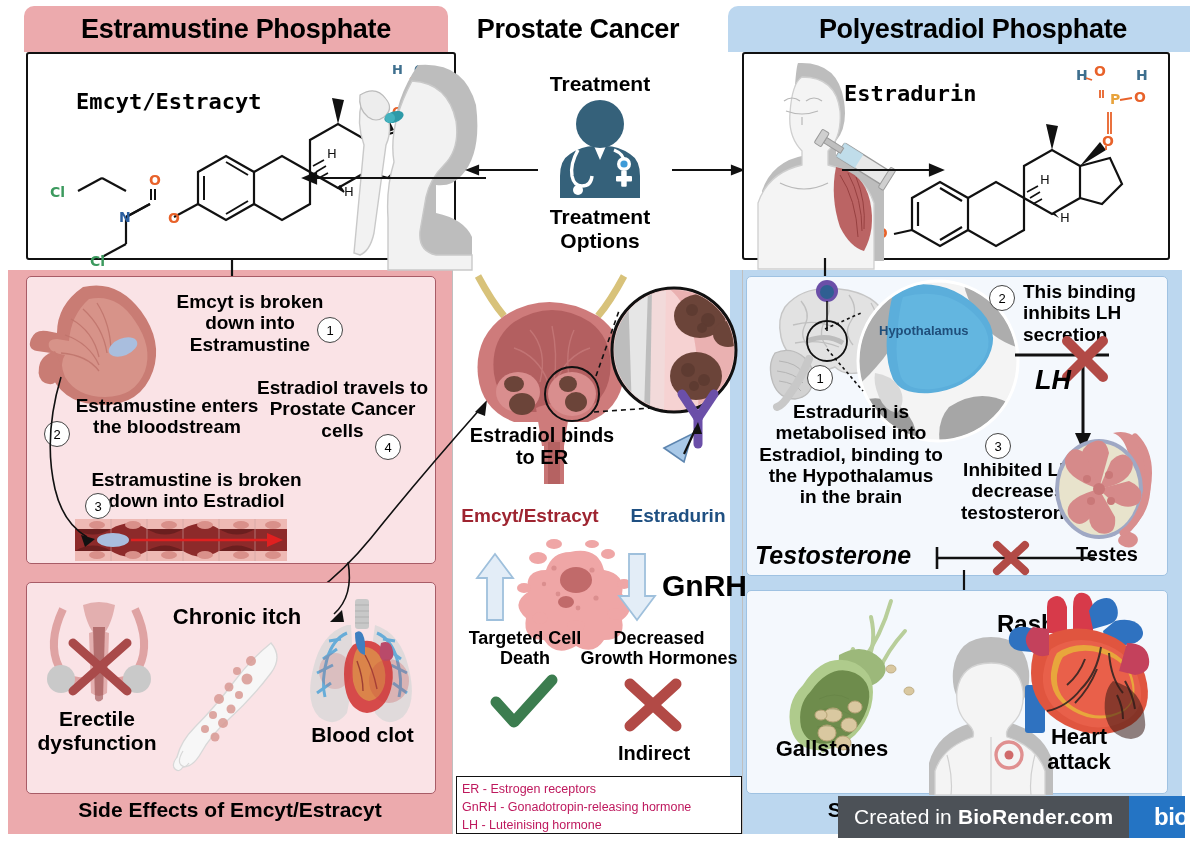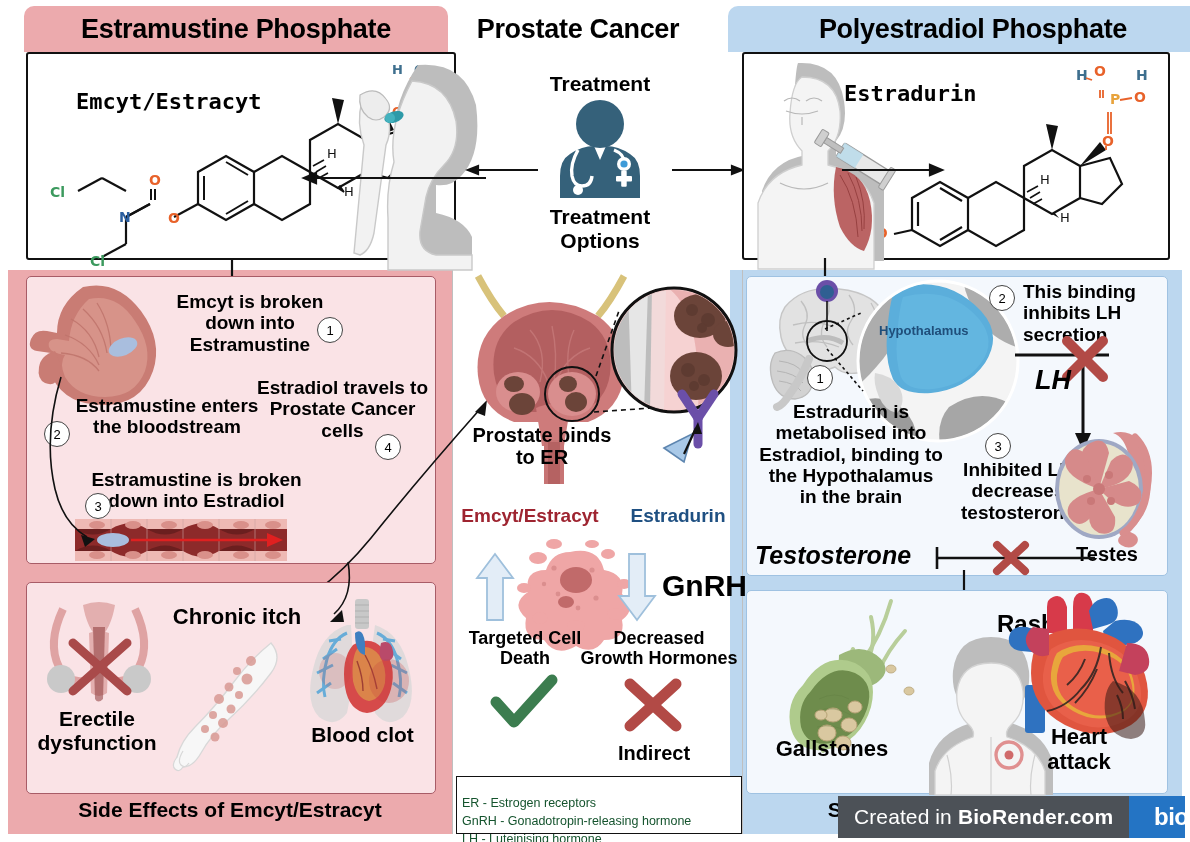--- a/index.html
+++ b/index.html
@@ -54,22 +54,22 @@
   .badge {
     position:absolute; width:26px; height:26px; border-radius:50%;
     background:#fff; border:1.4px solid #444; color:#000;
     font-size:13px; font-weight:normal;
     display:flex; align-items:center; justify-content:center;
   }
 
   
   #abbrev {
     position:absolute; left:456px; top:776px; width:286px; height:58px;
-    border:1.5px solid #111; background:#fff; padding:17px 5px;
-    font-size:12.5px; line-height:1.45; color:#14532d; font-weight:normal;
+    border:1.5px solid #111; background:#fff; padding:3px 5px;
+    font-size:12.5px; line-height:1.45; color:#be185d; font-weight:normal;
   }
 
   
   .vline { position:absolute; background:#BFBFBF; width:1px; }
 
   
   #wm {
     position:absolute; left:838px; top:796px; height:42px;
     display:flex; align-items:stretch;
   }
@@ -560,21 +560,21 @@
       <path d="M246,146 L246,172"></path>
     </g>
     <path d="M212,176 L240,162 L232,190 Z" fill="#A9C9E8" stroke="#5E86B0" stroke-width="1.6"></path>
     <g class="ink" stroke-width="1.8">
         <path d="M232,182 L244,156"></path>
       </g>
     <path d="M246,150 L240,162 L250,162 Z" fill="#111"></path>
   </svg>
 
   <div class="tx c" style="left:452px; top:424px; width:180px; font-size:20px;">
-    <div>Prostate binds</div>
+    <div>Estradiol binds</div>
     <div>to ER</div>
   </div>
 
   <div class="tx c" style="left:452px; top:505px; width:156px; font-size:19px; color:#9E2430;">Emcyt/Estracyt</div>
   <div class="tx c" style="left:614px; top:505px; width:128px; font-size:19px; color:#1F5082;">Estradurin</div>
 
   <svg width="42" height="70" style="position:absolute; left:474px; top:552px;">
     <path d="M21,2 L39,26 L29,26 L29,68 L13,68 L13,26 L3,26 Z" fill="#E3EDF7" stroke="#9FC0DC" stroke-width="1.8"></path>
   </svg>
 

